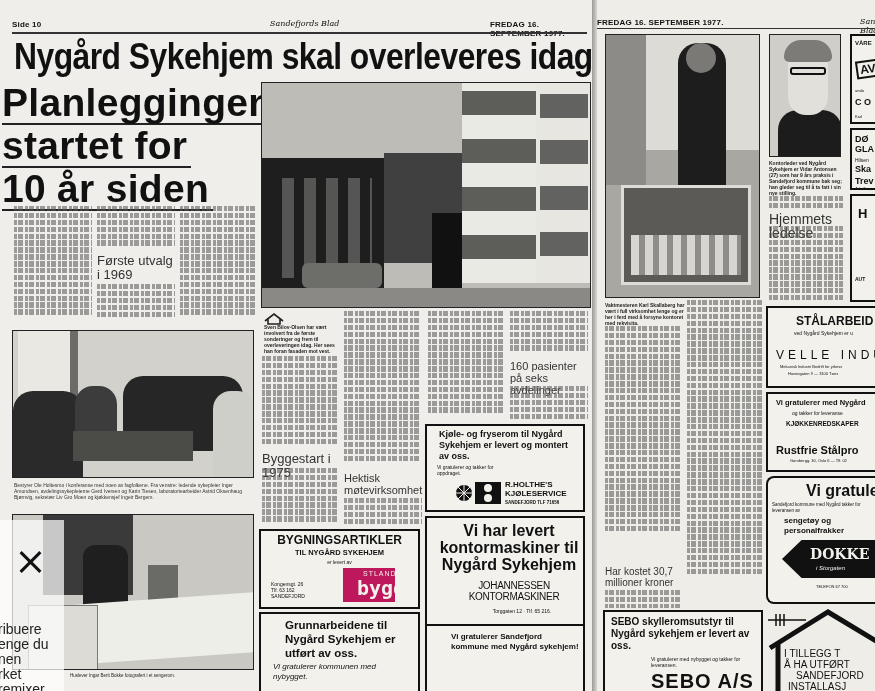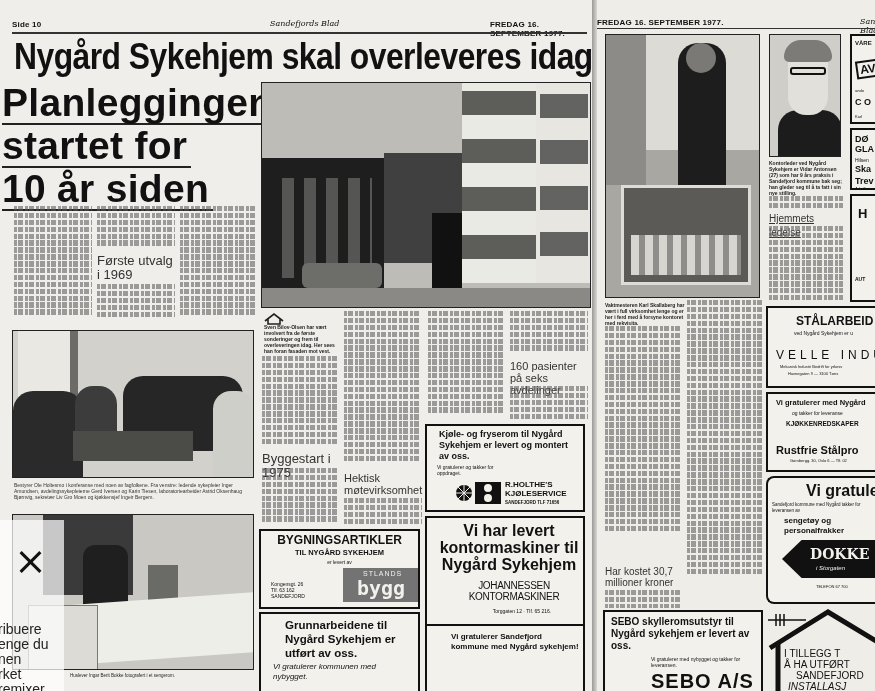--- a/index.html
+++ b/index.html
@@ -265,21 +265,21 @@
     <div class="t" style="position:absolute; left:24px; top:6px; width:130px; font-size:8px; line-height:10px;">Vi gratulerer Sandefjord kommune med Nygård sykehjem!</div>
   </div>
 
   <div class="ad" style="left:259px; top:529px; width:161px; height:80px;">
     <div class="t" style="position:absolute; left:0; top:2px; width:157px; text-align:center; font-size:12px;">BYGNINGSARTIKLER</div>
     <div class="t" style="position:absolute; left:0; top:17px; width:157px; text-align:center; font-size:7.5px;">TIL NYGÅRD SYKEHJEM</div>
     <div style="position:absolute; left:0; top:28px; width:157px; text-align:center; font-size:5px;">er levert av</div>
     <div style="position:absolute; left:10px; top:50px; width:60px; font-size:5px; line-height:6px; white-space:pre-line;">Kongensgt. 26
 Tlf. 63 162
 SANDEFJORD</div>
-    <div style="position:absolute; left:82px; top:37px; width:76px; height:34px; background:#737373; color:#f2f1ec;">
+    <div style="position:absolute; left:82px; top:37px; width:52px; height:34px; background:#be185d; color:#f2f1ec;">
       <div style="position:absolute; left:20px; top:2px; font-size:7px; letter-spacing:1px;">STLANDS</div>
       <div style="position:absolute; left:14px; top:10px; font-size:20px; font-weight:bold; line-height:20px; font-family:'DejaVu Sans Mono', monospace;">bygg</div>
     </div>
   </div>
 
   <div class="ad" style="left:259px; top:612px; width:161px; height:79px; border-bottom:none;">
     <div class="t" style="position:absolute; left:24px; top:4px; width:134px; font-size:11.5px; line-height:14px;">Grunnarbeidene til Nygård Sykehjem er utført av oss.</div>
     <div style="position:absolute; left:12px; top:48px; width:110px; font-size:8px; line-height:10px;font-style:italic;">Vi gratulerer kommunen med nybygget.</div>
   </div>
 </div>
@@ -306,21 +306,21 @@
     <div class="shape" style="left:18px; top:10px; width:40px; height:70px; background:#e1e0db; border-radius:18px;"></div>
     <div class="shape" style="left:14px; top:5px; width:48px; height:22px; background:#7c7b77; border-radius:20px 20px 6px 6px;"></div>
     <div class="shape" style="left:20px; top:32px; width:36px; height:8px; border:2px solid #111; border-radius:3px;"></div>
   </div>
   <div class="caption" style="left:172px; top:160px; width:74px;">Kontorleder ved Nygård Sykehjem er Vidar Antonsen (27) som har 9 års praksis i Sandefjord kommune bak seg; han gleder seg til å ta fatt i sin nye stilling.</div>
 
   <div class="textcol" style="left:172px; top:196px; width:74px; height:12px;">
     <i class="ln"></i>
       <i class="ln"></i>
   </div>
-  <div class="sec-title" style="left:172px; top:212px; width:56px; font-size:10px;text-decoration:underline;">Hjemmets ledelse</div>
+  <div class="sec-title" style="left:172px; top:212px; width:56px; font-size:14px;">Hjemmets ledelse</div>
   <div class="textcol" style="left:172px; top:226px; width:74px; height:80px;">
     <i class="ln"></i>
       <i class="ln"></i>
       <i class="ln"></i>
       <i class="ln"></i>
       <i class="ln"></i>
       <i class="ln"></i>
       <i class="ln"></i>
       <i class="ln"></i>
       <i class="ln"></i>
@@ -462,21 +462,21 @@
 
   <div style="position:absolute; left:169px; top:608px; width:115px; height:83px;">
     <svg width="115" height="83" viewBox="0 0 115 83" style="position:absolute; left:0; top:0;">
       <path d="M4 40 L62 4 L115 36" stroke="#111" stroke-width="5" fill="none"></path>
       <path d="M12 36 V83" stroke="#111" stroke-width="5"></path>
       <path d="M2 12 H40 M10 6 V18 M14 6 V18 M18 6 V18" stroke="#111" stroke-width="1.5"></path>
     </svg>
     <div class="t" style="position:absolute; left:18px; top:40px; font-size:10px; line-height:11px; white-space:nowrap;">I TILLEGG T</div>
     <div class="t" style="position:absolute; left:18px; top:51px; font-size:10px; line-height:11px; white-space:nowrap;">Å HA UTFØRT</div>
     <div class="t" style="position:absolute; left:30px; top:62px; font-size:10px; line-height:11px; white-space:nowrap;">SANDEFJORD</div>
-    <div class="t" style="position:absolute; left:22px; top:73px; font-size:10px; line-height:11px; white-space:nowrap;font-style:italic;">INSTALLASJ</div>
+    <div class="t" style="position:absolute; left:22px; top:73px; font-size:10px; line-height:11px; white-space:nowrap;">INSTALLASJ</div>
   </div>
 </div>
 
 <div class="overlay">
   <div class="close" title=""></div>
   <div class="otext" style="left:-2px; right:auto; text-align:left;">
     <div>ribuere</div>
     <div>enge du</div>
     <div>nen</div>
     <div>rket</div>

